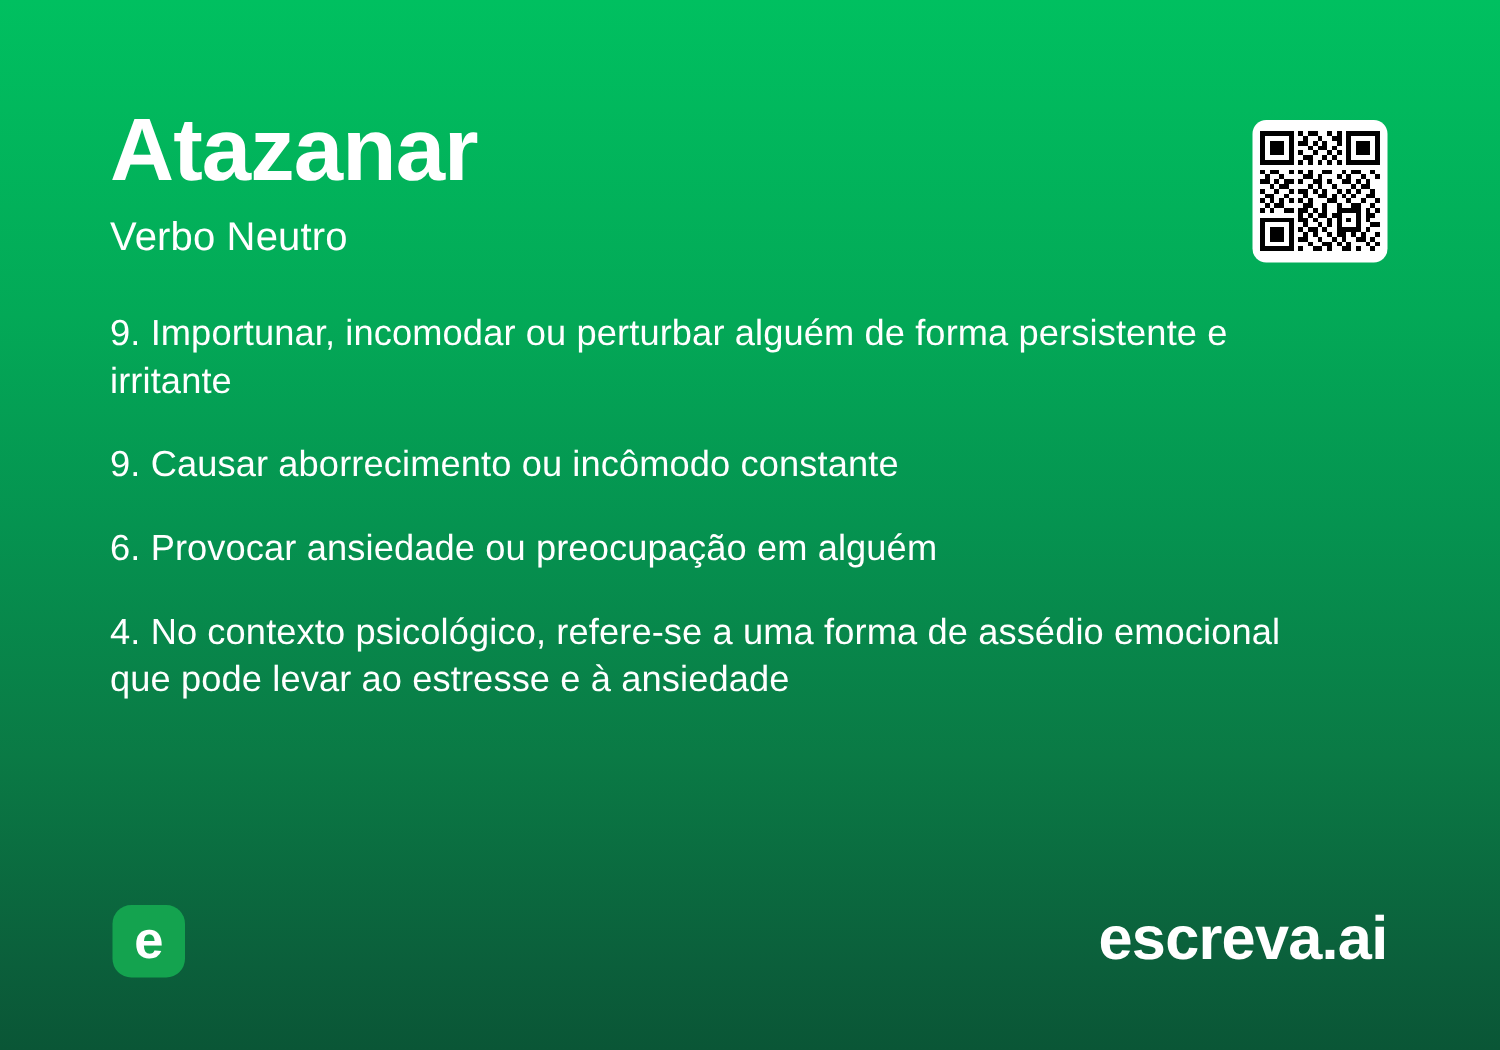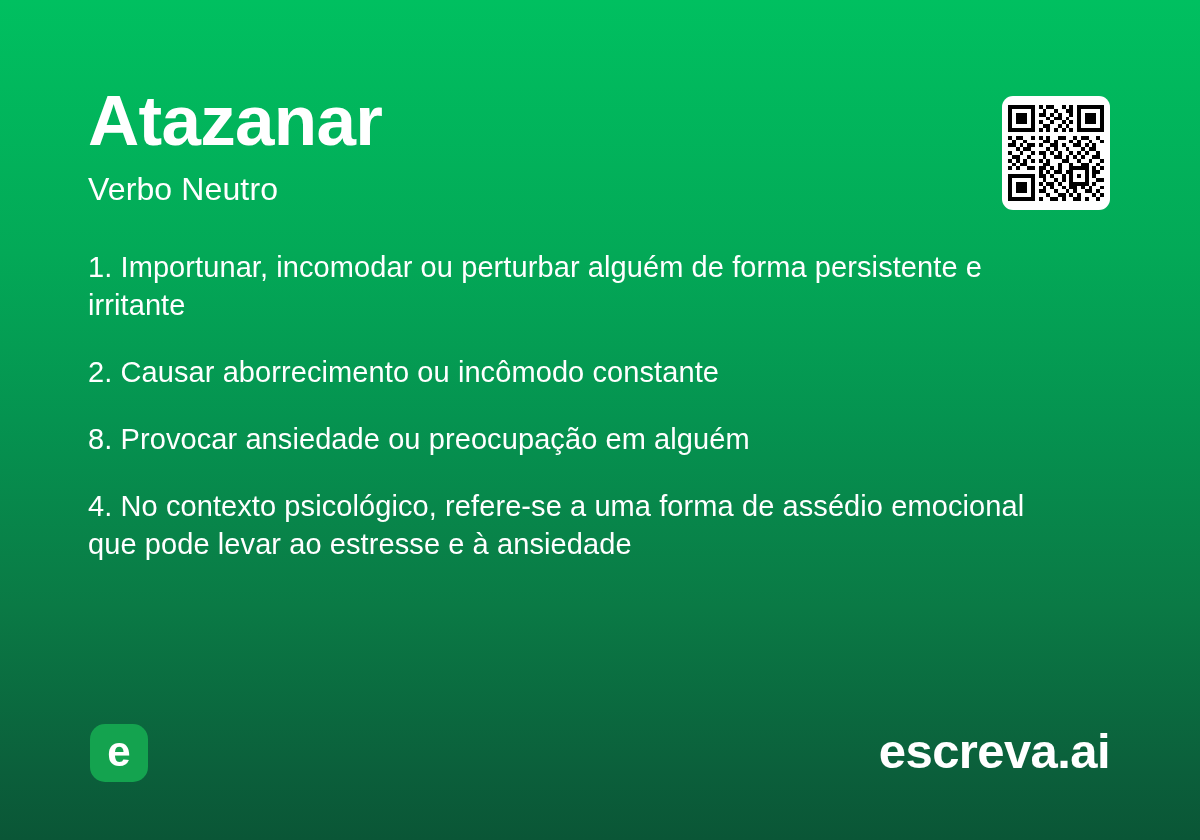--- a/index.html
+++ b/index.html
@@ -306,23 +306,23 @@
           <rect x="11" y="24" width="2" height="1"></rect>
         <rect x="14" y="24" width="1" height="1"></rect>
           <rect x="17" y="24" width="2" height="1"></rect>
         <rect x="20" y="24" width="1" height="1"></rect>
           <rect x="23" y="24" width="1" height="1"></rect>
       </g>
     </svg>
   </div>
 
   <div id="definitions">
-    <p class="definition">1. Importunar, incomodar ou perturbar alguém de forma persistente e irritante</p>
-    <p class="definition">2. Causar aborrecimento ou incômodo constante</p>
-    <p class="definition">8. Provocar ansiedade ou preocupação em alguém</p>
+    <p class="definition">9. Importunar, incomodar ou perturbar alguém de forma persistente e irritante</p>
+    <p class="definition">9. Causar aborrecimento ou incômodo constante</p>
+    <p class="definition">6. Provocar ansiedade ou preocupação em alguém</p>
     <p class="definition">4. No contexto psicológico, refere-se a uma forma de assédio emocional que pode levar ao estresse e à ansiedade</p>
   </div>
 
   <div id="footer-logo-badge">
     <span id="footer-logo-letter">e</span>
   </div>
 
   <div id="footer-wordmark">escreva.ai</div>
 
 </div>

